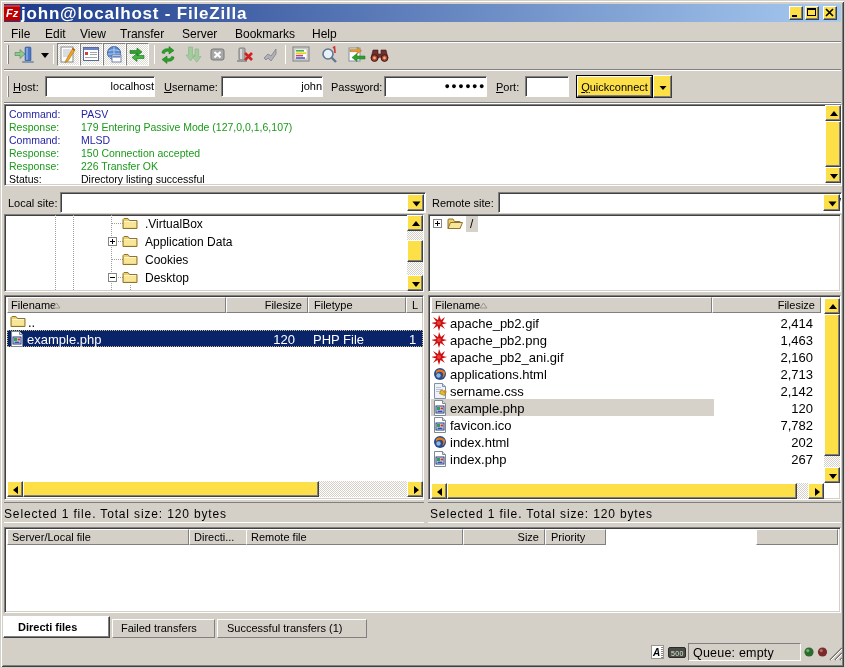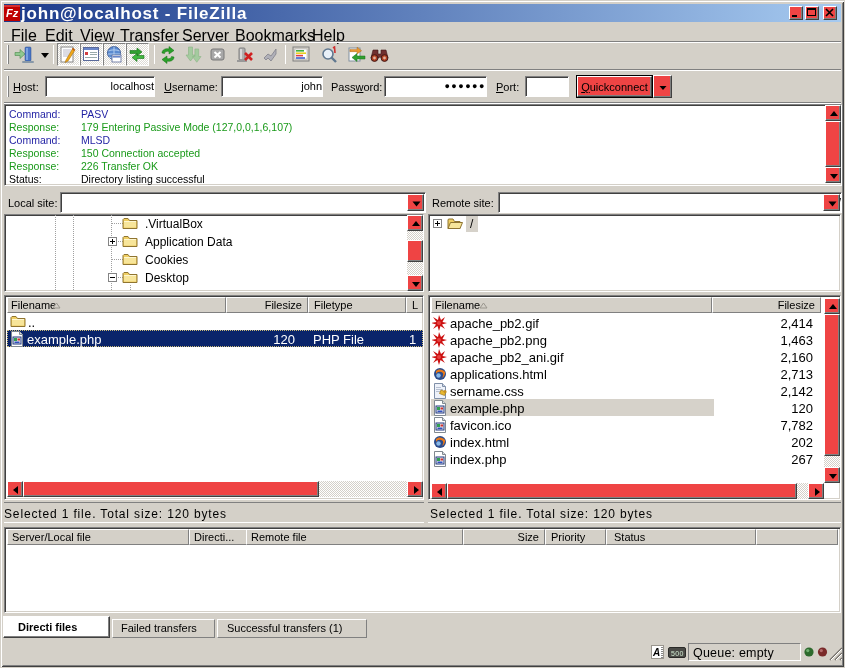--- a/index.html
+++ b/index.html
@@ -3,21 +3,21 @@
 <meta charset="utf-8">
 <style>
 html,body{margin:0;padding:0;width:845px;height:668px;overflow:hidden;}
 body{font-family:"Liberation Sans",sans-serif;font-size:11px;color:#000;background:#d4d0c8;position:relative;}
 *{box-sizing:border-box;}
 .abs{position:absolute;}
 .frame{position:absolute;left:0;top:0;width:845px;height:668px;
  border:1px solid #d4d0c8;
  box-shadow:inset 1px 1px 0 #fff, inset -1px -1px 0 #404040, inset 2px 2px 0 #d4d0c8, inset -2px -2px 0 #808080;}
 .sunken{border:1px solid;border-color:#808080 #fff #fff #808080;box-shadow:inset 1px 1px 0 #404040, inset -1px -1px 0 #d4d0c8;background:#fff;}
-.raised{border:1px solid;border-color:#fff #404040 #404040 #fff;box-shadow:inset -1px -1px 0 #808080;background:#ef4444;}
+.raised{border:1px solid;border-color:#fff #404040 #404040 #fff;box-shadow:inset -1px -1px 0 #808080;background:#fde047;}
 .hseg{border:1px solid;border-color:#fff #808080 #808080 #fff;background:#d4d0c8;font-size:11px;}
 .edit{border:1px solid;border-color:#808080 #fff #fff #808080;box-shadow:inset 1px 1px 0 #404040;background:#fff;text-align:right;}
 .etch{border-top:1px solid #808080;border-bottom:1px solid #fff;height:0;}
 .checker{background-image:conic-gradient(#fff 25%, #dedbd5 0 50%, #fff 0 75%, #dedbd5 0);background-size:2px 2px;}
 .track{background-image:conic-gradient(#fff 25%, #d4d0c8 0 50%, #fff 0 75%, #d4d0c8 0);background-size:2px 2px;}
 .tt{font-size:10.5px;line-height:13px;white-space:pre;}
 u{text-decoration:underline;}
 </style>
 </head>
 <body>
@@ -41,21 +41,21 @@
         <rect x="1.5" y="1" width="8" height="2" fill="#000"></rect>
       </svg>
   </div>
   <div class="abs raised" style="left:819px;top:2px;width:14px;height:14px;">
     <svg width="12" height="12">
         <path d="M2 2 L9 9 M9 2 L2 9" stroke="#000" stroke-width="1.6"></path>
       </svg>
   </div>
 </div>
 
-<div class="abs" style="left:4px;top:22px;width:837px;height:22px;font-size:16px;">
+<div class="abs" style="left:4px;top:22px;width:837px;height:22px;font-size:12px;">
   <span class="abs" style="left:7px;top:5px;">File</span>
   <span class="abs" style="left:41px;top:5px;">Edit</span>
   <span class="abs" style="left:76px;top:5px;">View</span>
   <span class="abs" style="left:116px;top:5px;">Transfer</span>
   <span class="abs" style="left:178px;top:5px;">Server</span>
   <span class="abs" style="left:231px;top:5px;">Bookmarks</span>
   <span class="abs" style="left:308px;top:5px;">Help</span>
 </div>
 <div class="abs etch" style="left:4px;top:41px;width:837px;"></div>
 
@@ -501,23 +501,20 @@
     </div>
   <div class="abs hseg" style="left:241px;top:1px;width:217px;height:16px;">
       <span style="position:absolute;left:4px;top:1px;">Remote file</span>
     </div>
   <div class="abs hseg" style="left:458px;top:1px;width:82px;height:16px;">
       <span style="position:absolute;right:5px;top:1px;">Size</span>
     </div>
   <div class="abs hseg" style="left:540px;top:1px;width:61px;height:16px;">
       <span style="position:absolute;left:5px;top:1px;">Priority</span>
     </div>
-  <div class="abs hseg" style="left:601px;top:1px;width:150px;height:16px;">
-      <span style="position:absolute;left:7px;top:1px;">Status</span>
-    </div>
   <div class="abs hseg" style="left:751px;top:1px;width:82px;height:16px;"></div>
 </div>
 
 <div class="abs" style="left:3px;top:616px;width:107px;height:22px;background:#fff;border:1px solid;border-color:#fff #404040 #404040 #fff;box-shadow:inset -1px -1px 0 #808080;">
   <span style="position:absolute;left:14px;top:4px;font-weight:bold;">Directi files</span>
 </div>
 <div class="abs" style="left:112px;top:619px;width:103px;height:19px;background:#d4d0c8;border:1px solid;border-color:#fff #808080 #808080 #fff;">
   <span style="position:absolute;left:8px;top:2px;">Failed transfers</span>
 </div>
 <div class="abs" style="left:217px;top:619px;width:150px;height:19px;background:#d4d0c8;border:1px solid;border-color:#fff #808080 #808080 #fff;">

